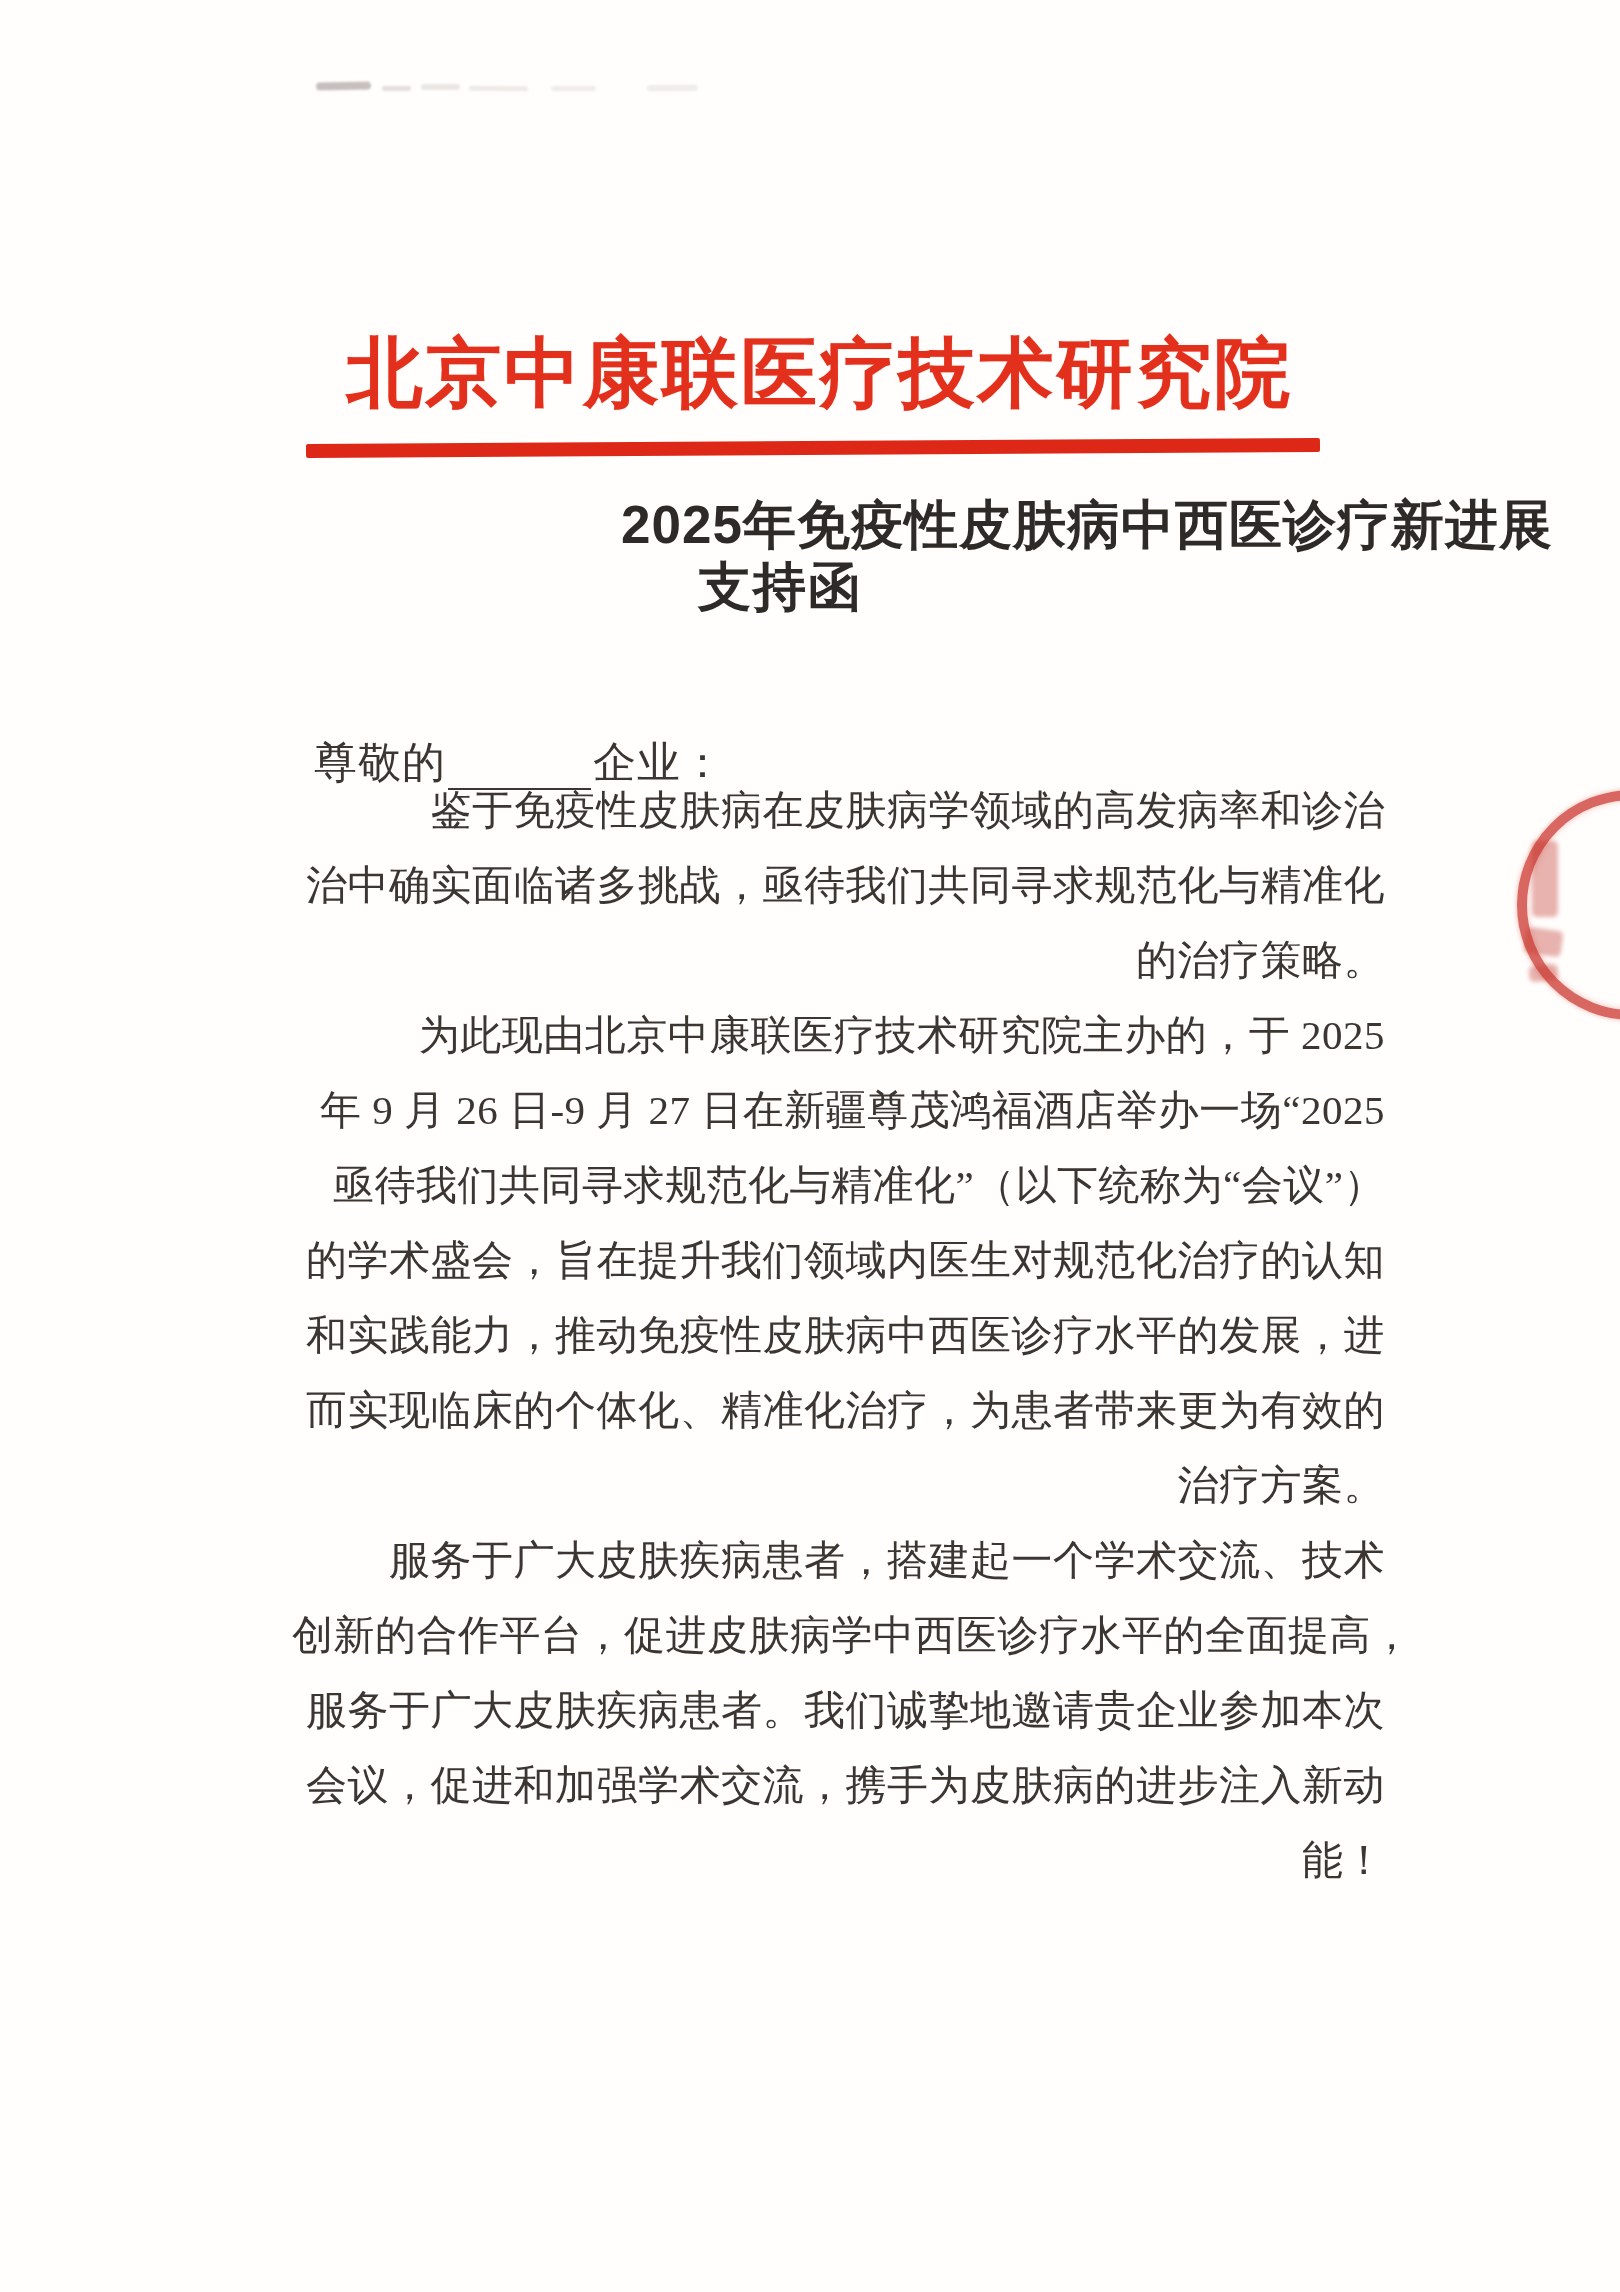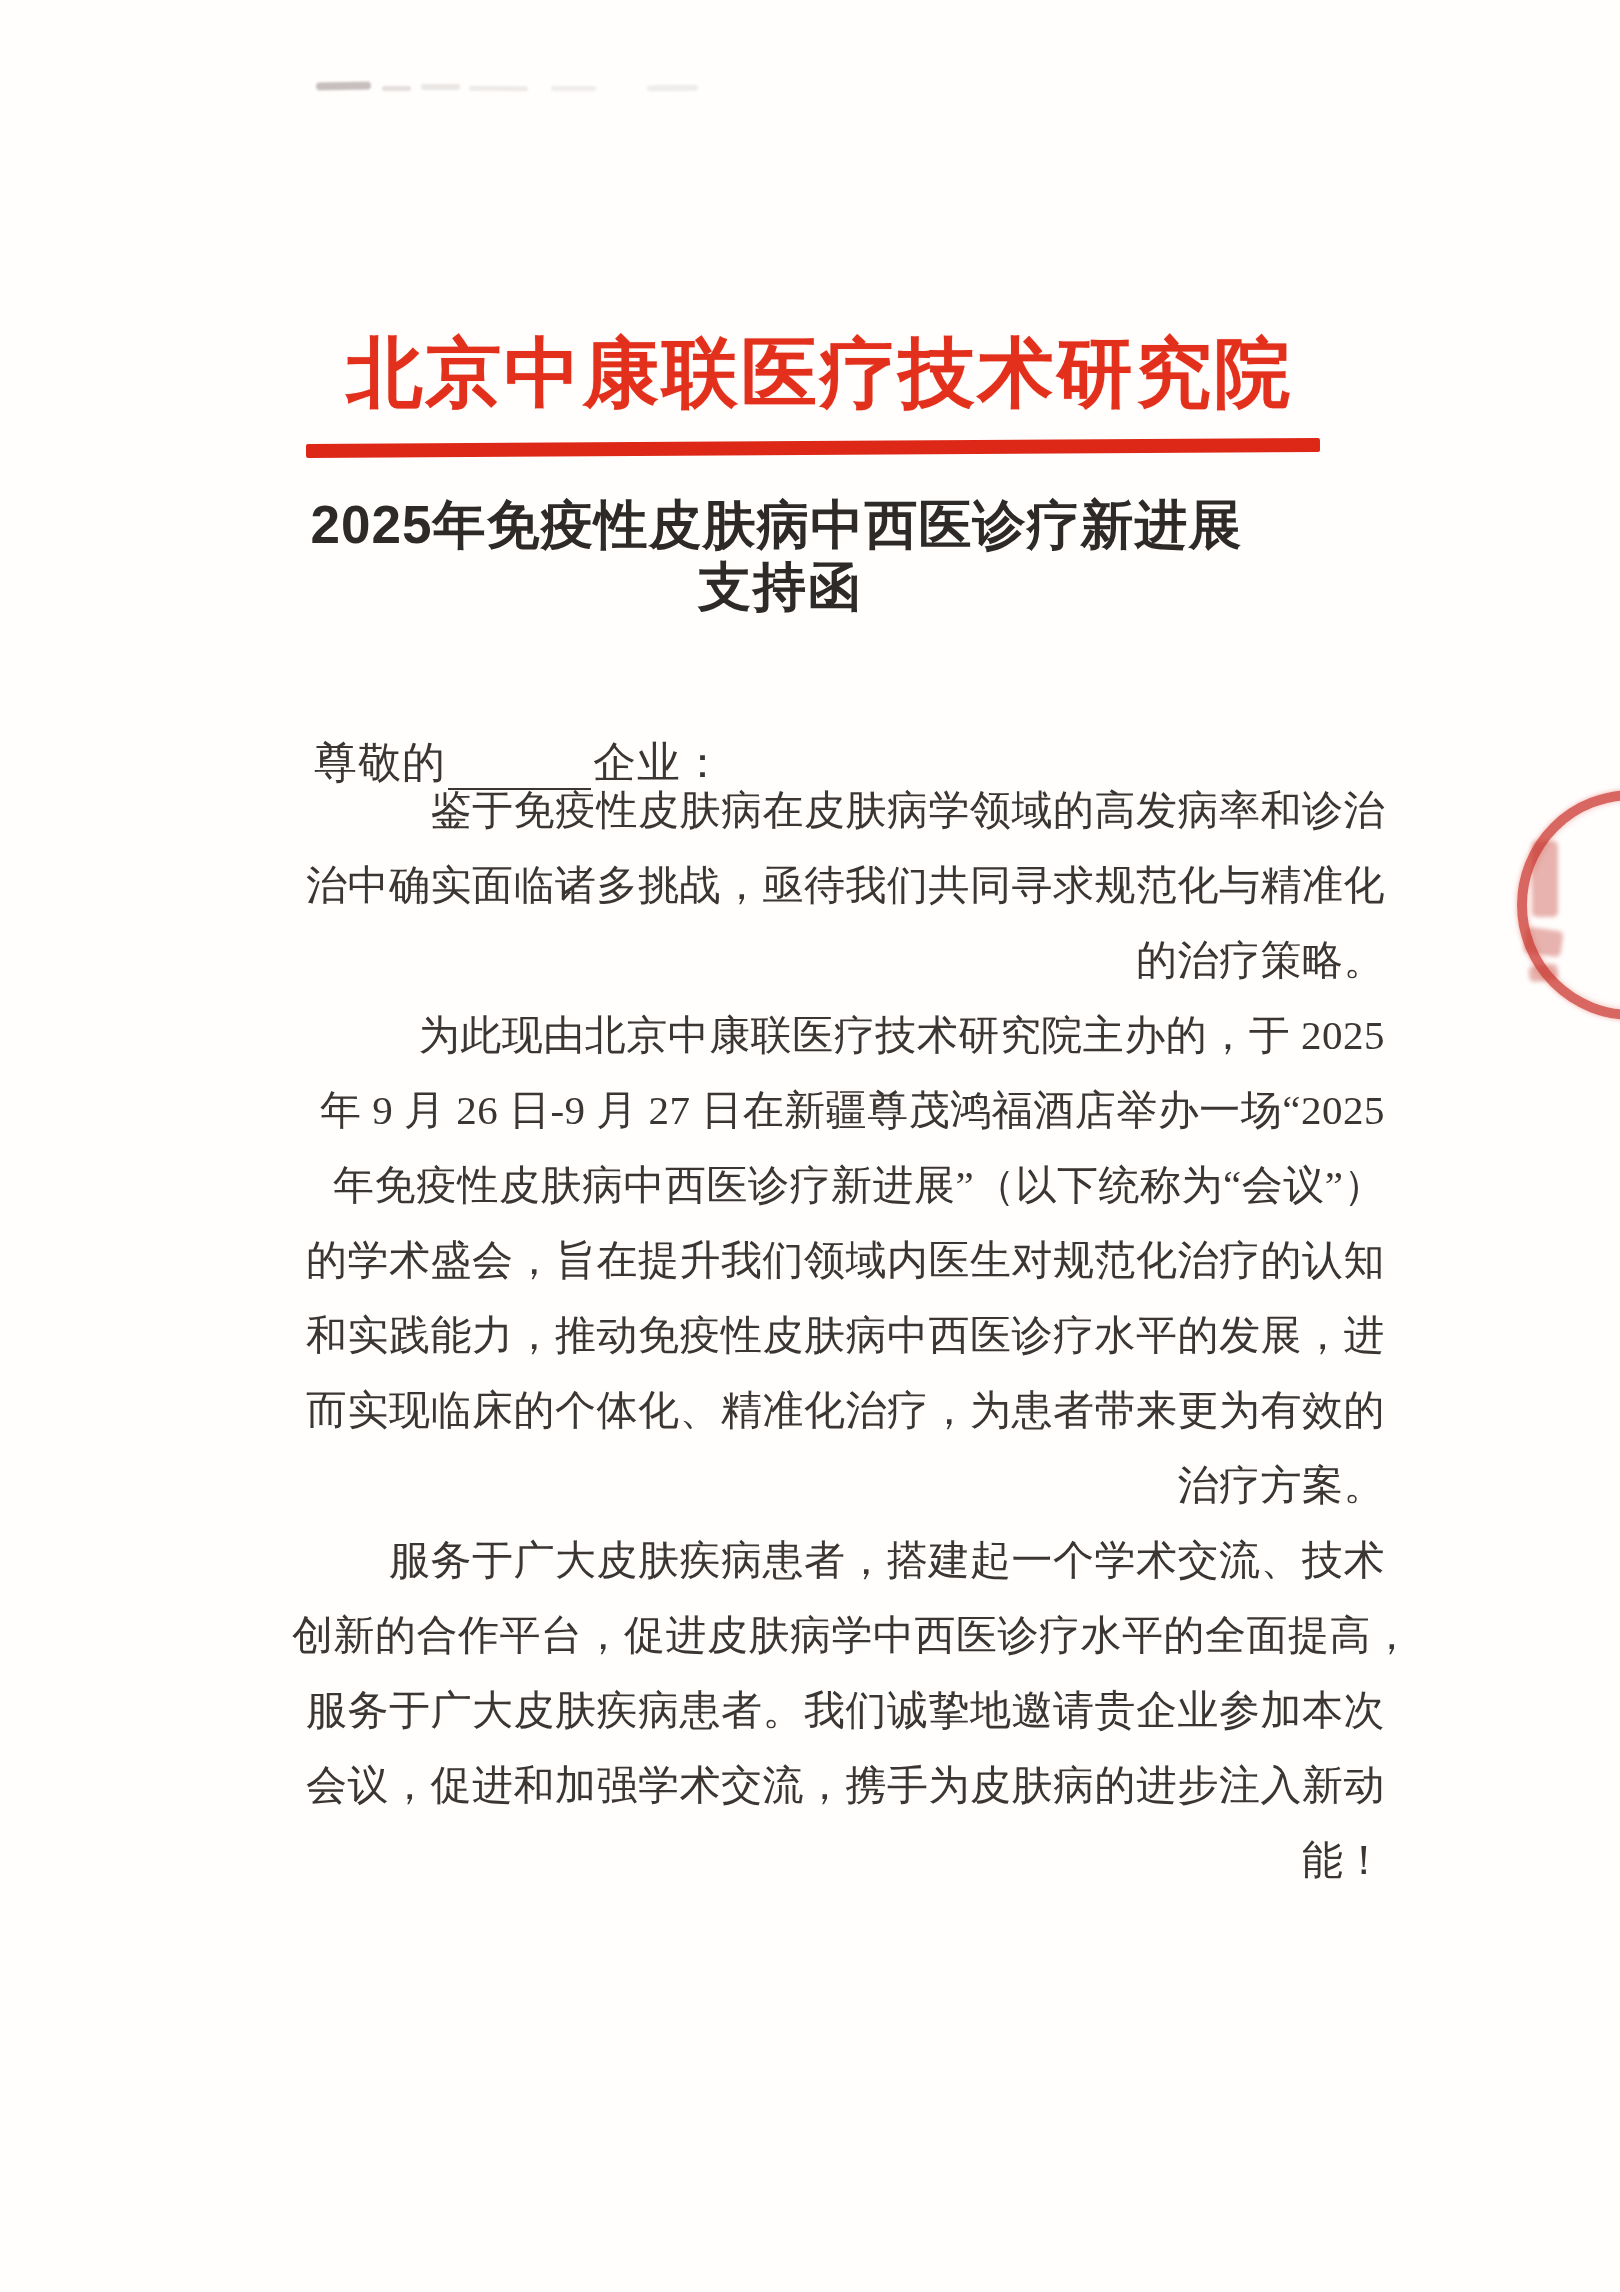--- a/index.html
+++ b/index.html
@@ -46,21 +46,21 @@
     left: 306px; top: 441px;
     width: 1014px; height: 13.7px;
     background: var(--rule-red, #de2817);
     transform: rotate(-0.35deg);
     border-radius: 2px;
   }
 
   .doc-title {
     position: absolute;
     left: 0; right: 67px; top: 490px;
-    text-align: center;
+    text-align: right;
     font-family: "Liberation Sans", "DejaVu Sans", sans-serif;
     font-weight: bold;
     font-size: 53px;
     letter-spacing: 1px;
     color: var(--title-ink, #2e2a27);
     white-space: nowrap;
   }
   .doc-subtitle {
     position: absolute;
     left: 0; right: 59px; top: 552px;
@@ -150,21 +150,21 @@
     <span class="blank-line"></span>
     <span>企业：</span>
   </div>
 
   <div class="body-text">
     <div class="line">　　鉴于免疫性皮肤病在皮肤病学领域的高发病率和诊治</div>
     <div class="line">治中确实面临诸多挑战，亟待我们共同寻求规范化与精准化</div>
     <div class="line">的治疗策略。</div>
     <div class="line">　　为此现由北京中康联医疗技术研究院主办的，于 2025</div>
     <div class="line">年 9 月 26 日-9 月 27 日在新疆尊茂鸿福酒店举办一场“2025</div>
-    <div class="line">年免疫性皮肤病中西医诊疗新进展”（以下统称为“会议”）</div>
+    <div class="line">亟待我们共同寻求规范化与精准化”（以下统称为“会议”）</div>
     <div class="line">的学术盛会，旨在提升我们领域内医生对规范化治疗的认知</div>
     <div class="line">和实践能力，推动免疫性皮肤病中西医诊疗水平的发展，进</div>
     <div class="line">而实现临床的个体化、精准化治疗，为患者带来更为有效的</div>
     <div class="line">治疗方案。</div>
     <div class="line">　　服务于广大皮肤疾病患者，搭建起一个学术交流、技术</div>
     <div class="line">创新的合作平台，促进皮肤病学中西医诊疗水平的全面提高，</div>
     <div class="line">服务于广大皮肤疾病患者。我们诚挚地邀请贵企业参加本次</div>
     <div class="line">会议，促进和加强学术交流，携手为皮肤病的进步注入新动</div>
     <div class="line">能！</div>
   </div>

